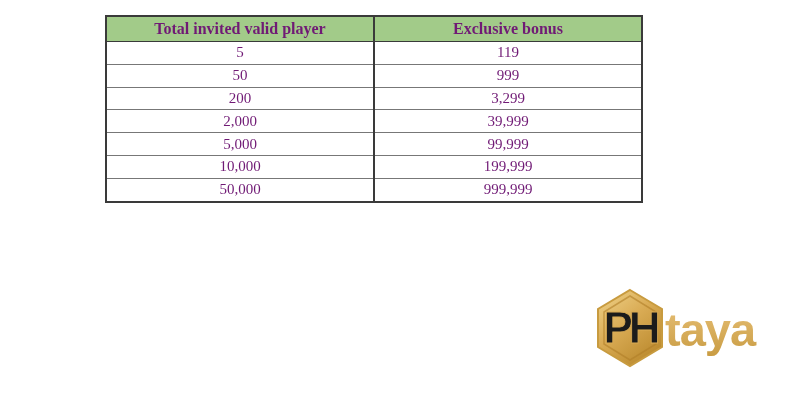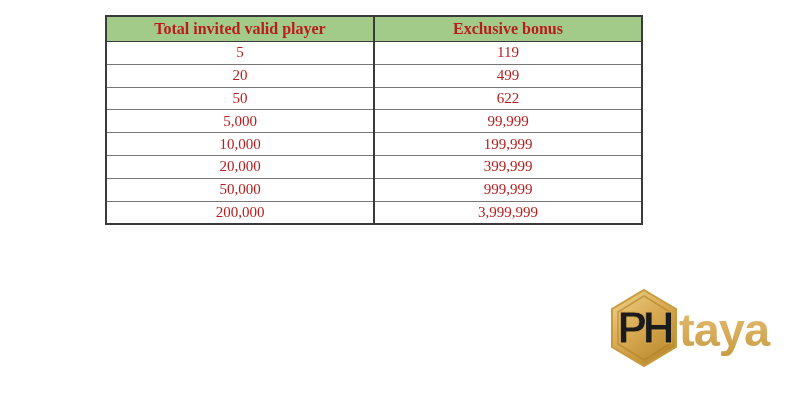--- a/index.html
+++ b/index.html
@@ -30,41 +30,41 @@
   }
   table.bonus-table th,
   table.bonus-table td {
     border-left: 2px solid #3a3a3a;
     border-right: 2px solid #3a3a3a;
     border-top: 1px solid #777777;
     border-bottom: 1px solid #777777;
     text-align: center;
     vertical-align: middle;
     padding: 0;
-    color: #b91c1c;
+    color: #701a75;
     overflow: hidden;
     white-space: nowrap;
   }
   table.bonus-table th {
     background: #a2cb89;
     font-weight: bold;
     font-size: 16px;
     height: 24px;
     border-bottom: 1px solid #3a3a3a;
   }
   table.bonus-table td {
     background: #ffffff;
     font-size: 15px;
     height: 21.8px;
   }
 
   
   .logo {
     position: absolute;
-    left: 608px;
+    left: 594px;
     top: 288px;
     width: 180px;
     height: 84px;
   }
   .logo svg {
     display: block;
     width: 100%;
     height: 100%;
   }
 </style>
@@ -78,46 +78,42 @@
         <th>Total invited valid player</th>
         <th>Exclusive bonus</th>
       </tr>
     </thead>
     <tbody>
       <tr>
         <td>5</td>
         <td>119</td>
       </tr>
       <tr>
-        <td>20</td>
-        <td>499</td>
+        <td>50</td>
+        <td>999</td>
       </tr>
       <tr>
-        <td>50</td>
-        <td>622</td>
+        <td>200</td>
+        <td>3,299</td>
+      </tr>
+      <tr>
+        <td>2,000</td>
+        <td>39,999</td>
       </tr>
       <tr>
         <td>5,000</td>
         <td>99,999</td>
       </tr>
       <tr>
         <td>10,000</td>
         <td>199,999</td>
       </tr>
       <tr>
-        <td>20,000</td>
-        <td>399,999</td>
-      </tr>
-      <tr>
         <td>50,000</td>
         <td>999,999</td>
-      </tr>
-      <tr>
-        <td>200,000</td>
-        <td>3,999,999</td>
       </tr>
     </tbody>
   </table>
 </div>
 
 <div class="logo">
   <svg viewBox="0 0 180 84" xmlns="http://www.w3.org/2000/svg">
     <defs>
       <linearGradient id="hexGold" x1="0" y1="0" x2="0.7" y2="1">
         <stop offset="0" stop-color="#f0d48c"></stop>

